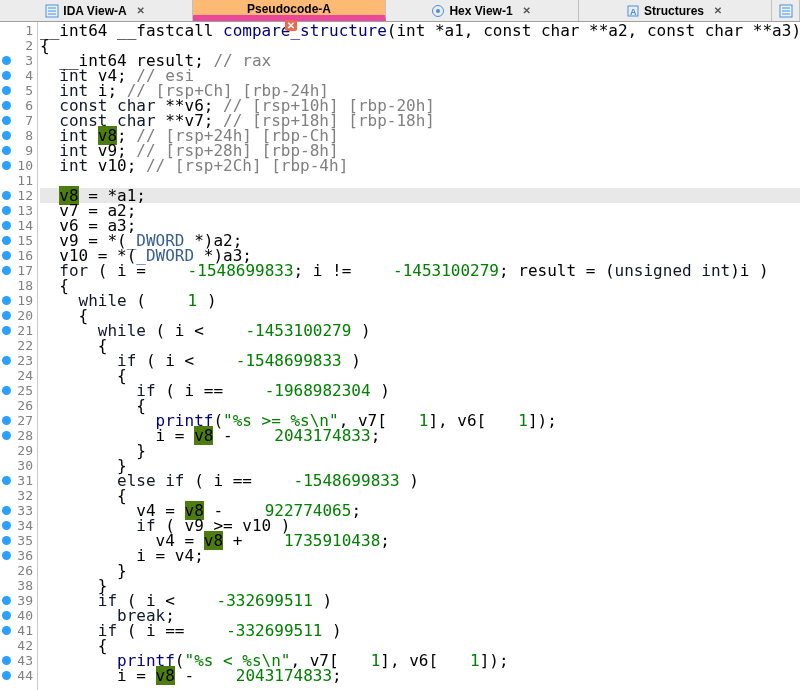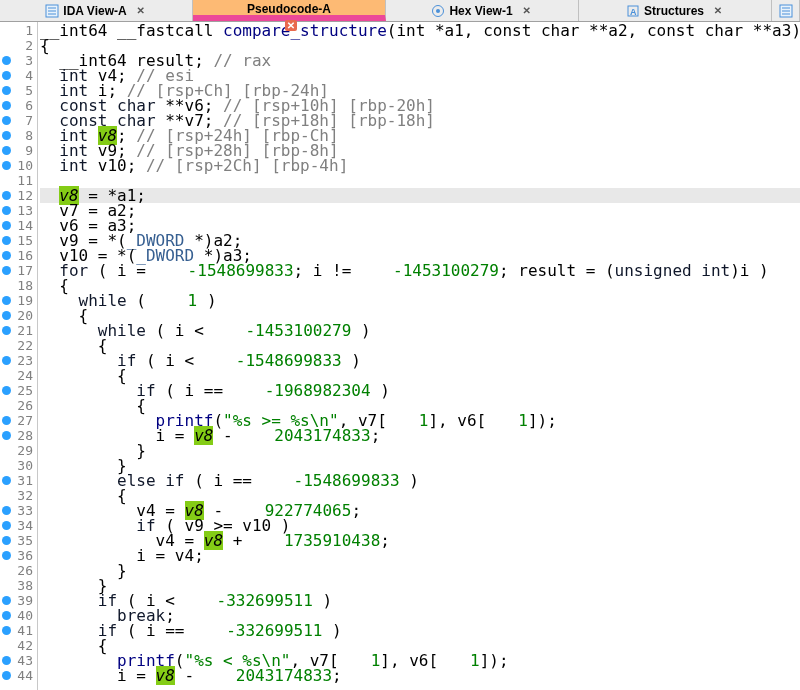--- a/index.html
+++ b/index.html
@@ -107,21 +107,21 @@
     height: 15px;
     line-height: 15px;
   }
   .code .line.current {
     background: #e8e8e8;
   }
   .kw   { color: #0f172a; }
   .cmt  { color: #808080; }
   .str  { color: #008000; }
   .num  { color: #008000; margin-left: 32px; }
-  .hl   { background: #84cc16; font-style: italic; }
+  .hl   { background: #4d7c0f; }
   .fn   { color: #000080; }
   .id   { color: #365f91; }
   
   svg { display: block; }
 </style>
 </head>
 <body>
 
 <div class="tabbar">
   <div class="tab">

